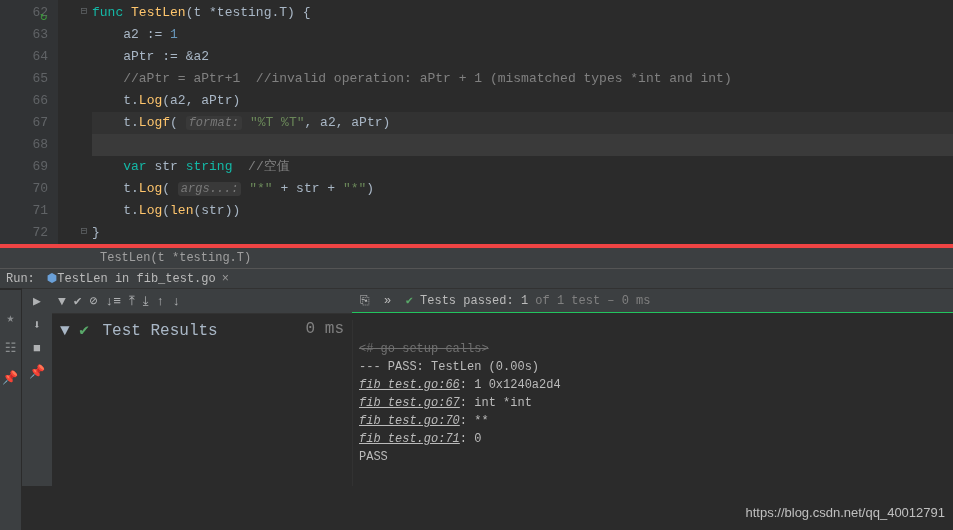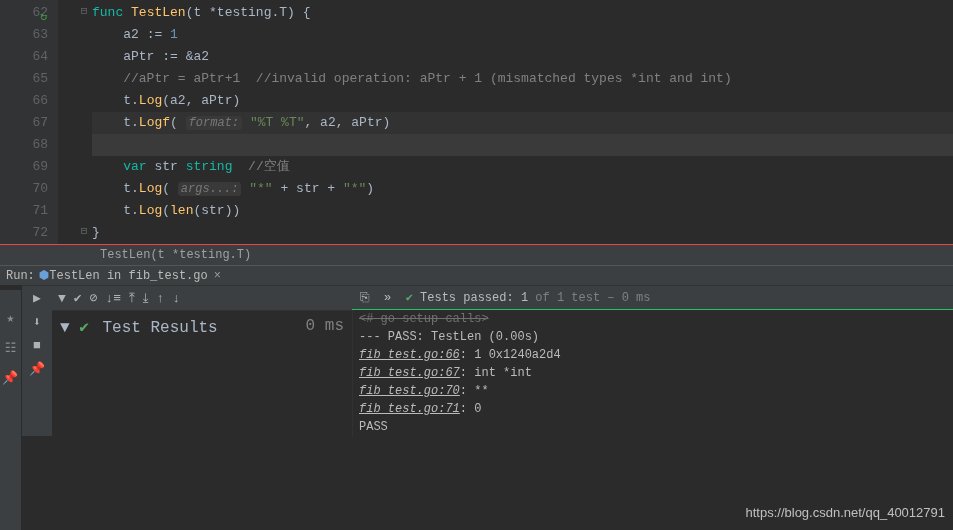--- a/index.html
+++ b/index.html
@@ -13,37 +13,37 @@
 .row.current { background:#3a3a3a; }
 .fold { position:absolute; left:78px; width:12px; color:#606366; font-size:11px; text-align:center; }
 .kw { color:#14b8a6; }
 .fn { color:#ffc66d; }
 .id { color:#a9b7c6; }
 .num { color:#6897bb; }
 .str { color:#6a8759; }
 .cmt { color:#808080; }
 .op { color:#a9b7c6; }
 .hint { color:#787878; background:#393939; padding:0 3px; border-radius:3px; font-style:italic; font-size:12px; }
-.crumbs { background:#3c3f41; padding:3px 20px 3px 100px; font-size:12px; color:#a0a0a0; border-top:1px solid #ef4444; }
+.crumbs { background:#3c3f41; padding:3px 20px 3px 100px; font-size:12px; color:#a0a0a0; border-top:4px solid #ef4444; }
 .runhdr { background:#3c3f41; display:flex; align-items:center; padding:2px 6px; border-top:1px solid #555; font-size:12px; }
-.runhdr .lbl { color:#bbb; margin-right:4px; }
+.runhdr .lbl { color:#bbb; margin-right:12px; }
 .runhdr .file { color:#bbb; }
 .runhdr .close { color:#999; margin-left:6px; }
 .runpanel { display:flex; background:#2b2b2b; border-top:1px solid #323232; }
 .runtools { width:30px; background:#3c3f41; display:flex; flex-direction:column; align-items:center; padding-top:4px; gap:8px; }
 .runtools span { color:#afb1b3; font-size:13px; }
 .runmid { width:300px; }
 .tb2 { display:flex; align-items:center; gap:8px; padding:4px 6px; border-bottom:1px solid #323232; background:#3c3f41; }
 .tb2 span { color:#afb1b3; font-size:13px; }
 .results { padding:6px 8px; font-size:16px; }
 .results .chk { color:#59a869; margin-right:4px; }
 .results .ms { float:right; color:#808080; }
 .passbar { padding:4px 8px; background:#3c3f41; font-size:12px; color:#bbb; border-bottom:1px solid #22c55e; }
 .passbar .ok { color:#59a869; }
-.output { flex:1; padding:0 6px; font-size:12px; line-height:18px; color:#bbbbbb; border-left:1px solid #323232; }
+.output { flex:1; padding:20px 6px; font-size:12px; line-height:18px; color:#bbbbbb; border-left:1px solid #323232;margin-top:7px; }
 .output .setup { text-decoration:line-through; color:#707070; }
 .output .u { text-decoration:underline; font-style:italic; }
 .sidebar { position:absolute; left:0; top:290px; bottom:0; width:22px; background:#3c3f41; border-right:1px solid #2b2b2b; display:flex; flex-direction:column; align-items:center; gap:14px; padding-top:20px; z-index:5; }
 .sidebar span { color:#8a8d8f; font-size:12px; writing-mode:vertical-rl; transform:rotate(180deg); }
 .sidebar .ic { writing-mode:horizontal-tb; transform:none; font-size:13px; }
 .watermark { position:absolute; right:8px; bottom:10px; color:#d0d0d0; font-size:13px; font-family:Arial,sans-serif; opacity:.9; }
 .play { color:#59a869; }
 .red { color:#c75450; }
 .reload-icon { position:absolute; left:40px; top:4px; color:#3c9a3c; font-size:12px; }
 </style>

